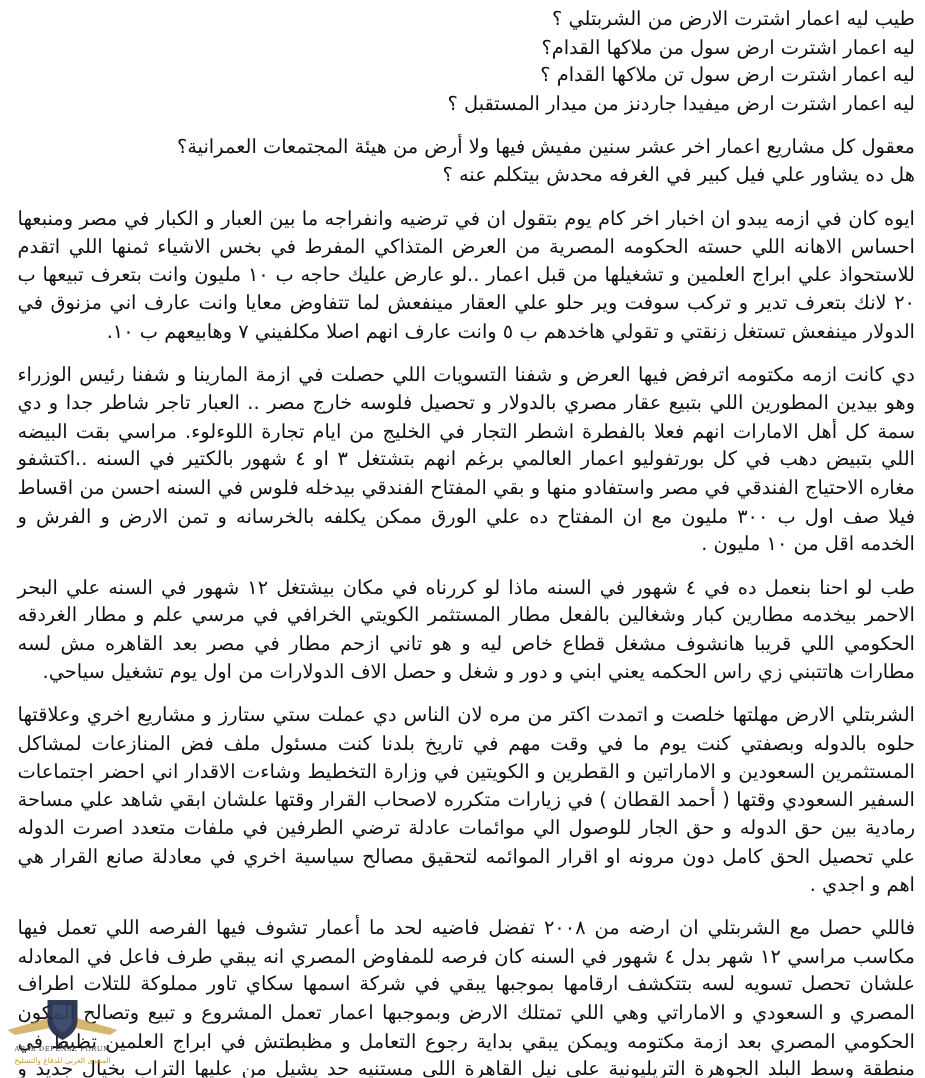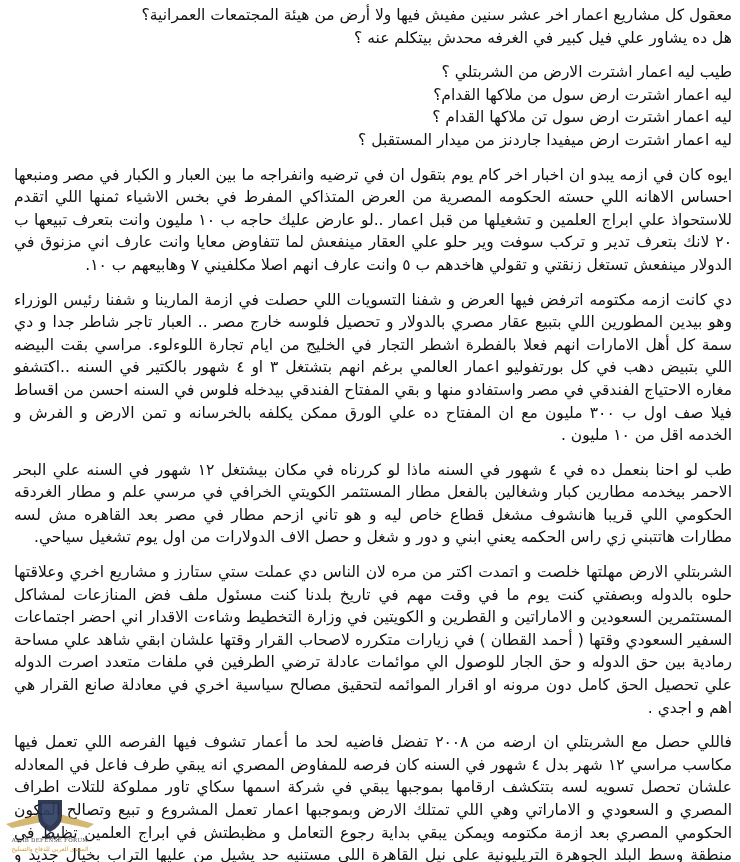--- a/index.html
+++ b/index.html
@@ -61,29 +61,29 @@
       top: 49px;
       direction: rtl;
     }
   </style>
 </head>
 <body>
 
 <div class="post">
 
   <div class="para">
-    <span class="line">معقول كل مشاريع اعمار اخر عشر سنين مفيش فيها ولا أرض من هيئة المجتمعات العمرانية؟</span>
-    <span class="line">هل ده يشاور علي فيل كبير في الغرفه محدش بيتكلم عنه ؟</span>
-  </div>
-
-  <div class="para">
     <span class="line">طيب ليه اعمار اشترت الارض من الشربتلي ؟</span>
     <span class="line">ليه اعمار اشترت ارض سول من ملاكها القدام؟</span>
     <span class="line">ليه اعمار اشترت ارض سول تن ملاكها القدام ؟</span>
     <span class="line">ليه اعمار اشترت ارض ميفيدا جاردنز من ميدار المستقبل ؟</span>
+  </div>
+
+  <div class="para">
+    <span class="line">معقول كل مشاريع اعمار اخر عشر سنين مفيش فيها ولا أرض من هيئة المجتمعات العمرانية؟</span>
+    <span class="line">هل ده يشاور علي فيل كبير في الغرفه محدش بيتكلم عنه ؟</span>
   </div>
 
   <p class="para justified">ايوه كان في ازمه يبدو ان اخبار اخر كام يوم بتقول ان في ترضيه وانفراجه ما بين العبار و الكبار في مصر ومنبعها احساس الاهانه اللي حسته الحكومه المصرية من العرض المتذاكي المفرط في بخس الاشياء ثمنها اللي اتقدم للاستحواذ علي ابراج العلمين و تشغيلها من قبل اعمار ..لو عارض عليك حاجه ب ١٠ مليون وانت بتعرف تبيعها ب ٢٠ لانك بتعرف تدير و تركب سوفت وير حلو علي العقار مينفعش لما تتفاوض معايا وانت عارف اني مزنوق في الدولار مينفعش تستغل زنقتي و تقولي هاخدهم ب ٥ وانت عارف انهم اصلا مكلفيني ٧ وهابيعهم ب ١٠.</p>
 
   <p class="para justified">دي كانت ازمه مكتومه اترفض فيها العرض و شفنا التسويات اللي حصلت في ازمة المارينا و شفنا رئيس الوزراء وهو بيدين المطورين اللي بتبيع عقار مصري بالدولار و تحصيل فلوسه خارج مصر .. العبار تاجر شاطر جدا و دي سمة كل أهل الامارات انهم فعلا بالفطرة اشطر التجار في الخليج من ايام تجارة اللوءلوء. مراسي بقت البيضه اللي بتبيض دهب في كل بورتفوليو اعمار العالمي برغم انهم بتشتغل ٣ او ٤ شهور بالكتير في السنه ..اكتشفو مغاره الاحتياج الفندقي في مصر واستفادو منها و بقي المفتاح الفندقي بيدخله فلوس في السنه احسن من اقساط فيلا صف اول ب ٣٠٠ مليون مع ان المفتاح ده علي الورق ممكن يكلفه بالخرسانه و تمن الارض و الفرش و الخدمه اقل من ١٠ مليون .</p>
 
   <p class="para justified">طب لو احنا بنعمل ده في ٤ شهور في السنه ماذا لو كررناه في مكان بيشتغل ١٢ شهور في السنه علي البحر الاحمر بيخدمه مطارين كبار وشغالين بالفعل مطار المستثمر الكويتي الخرافي في مرسي علم و مطار الغردقه الحكومي اللي قريبا هانشوف مشغل قطاع خاص ليه و هو تاني ازحم مطار في مصر بعد القاهره مش لسه مطارات هاتتبني زي راس الحكمه يعني ابني و دور و شغل و حصل الاف الدولارات من اول يوم تشغيل سياحي.</p>
 
   <p class="para justified">الشربتلي الارض مهلتها خلصت و اتمدت اكتر من مره لان الناس دي عملت ستي ستارز و مشاريع اخري وعلاقتها حلوه بالدوله وبصفتي كنت يوم ما في وقت مهم في تاريخ بلدنا كنت مسئول ملف فض المنازعات لمشاكل المستثمرين السعودين و الاماراتين و القطرين و الكويتين في وزارة التخطيط وشاءت الاقدار اني احضر اجتماعات السفير السعودي وقتها ( أحمد القطان ) في زيارات متكرره لاصحاب القرار وقتها علشان ابقي شاهد علي مساحة رمادية بين حق الدوله و حق الجار للوصول الي موائمات عادلة ترضي الطرفين في ملفات متعدد اصرت الدوله علي تحصيل الحق كامل دون مرونه او اقرار الموائمه لتحقيق مصالح سياسية اخري في معادلة صانع القرار هي اهم و اجدي .</p>
 

